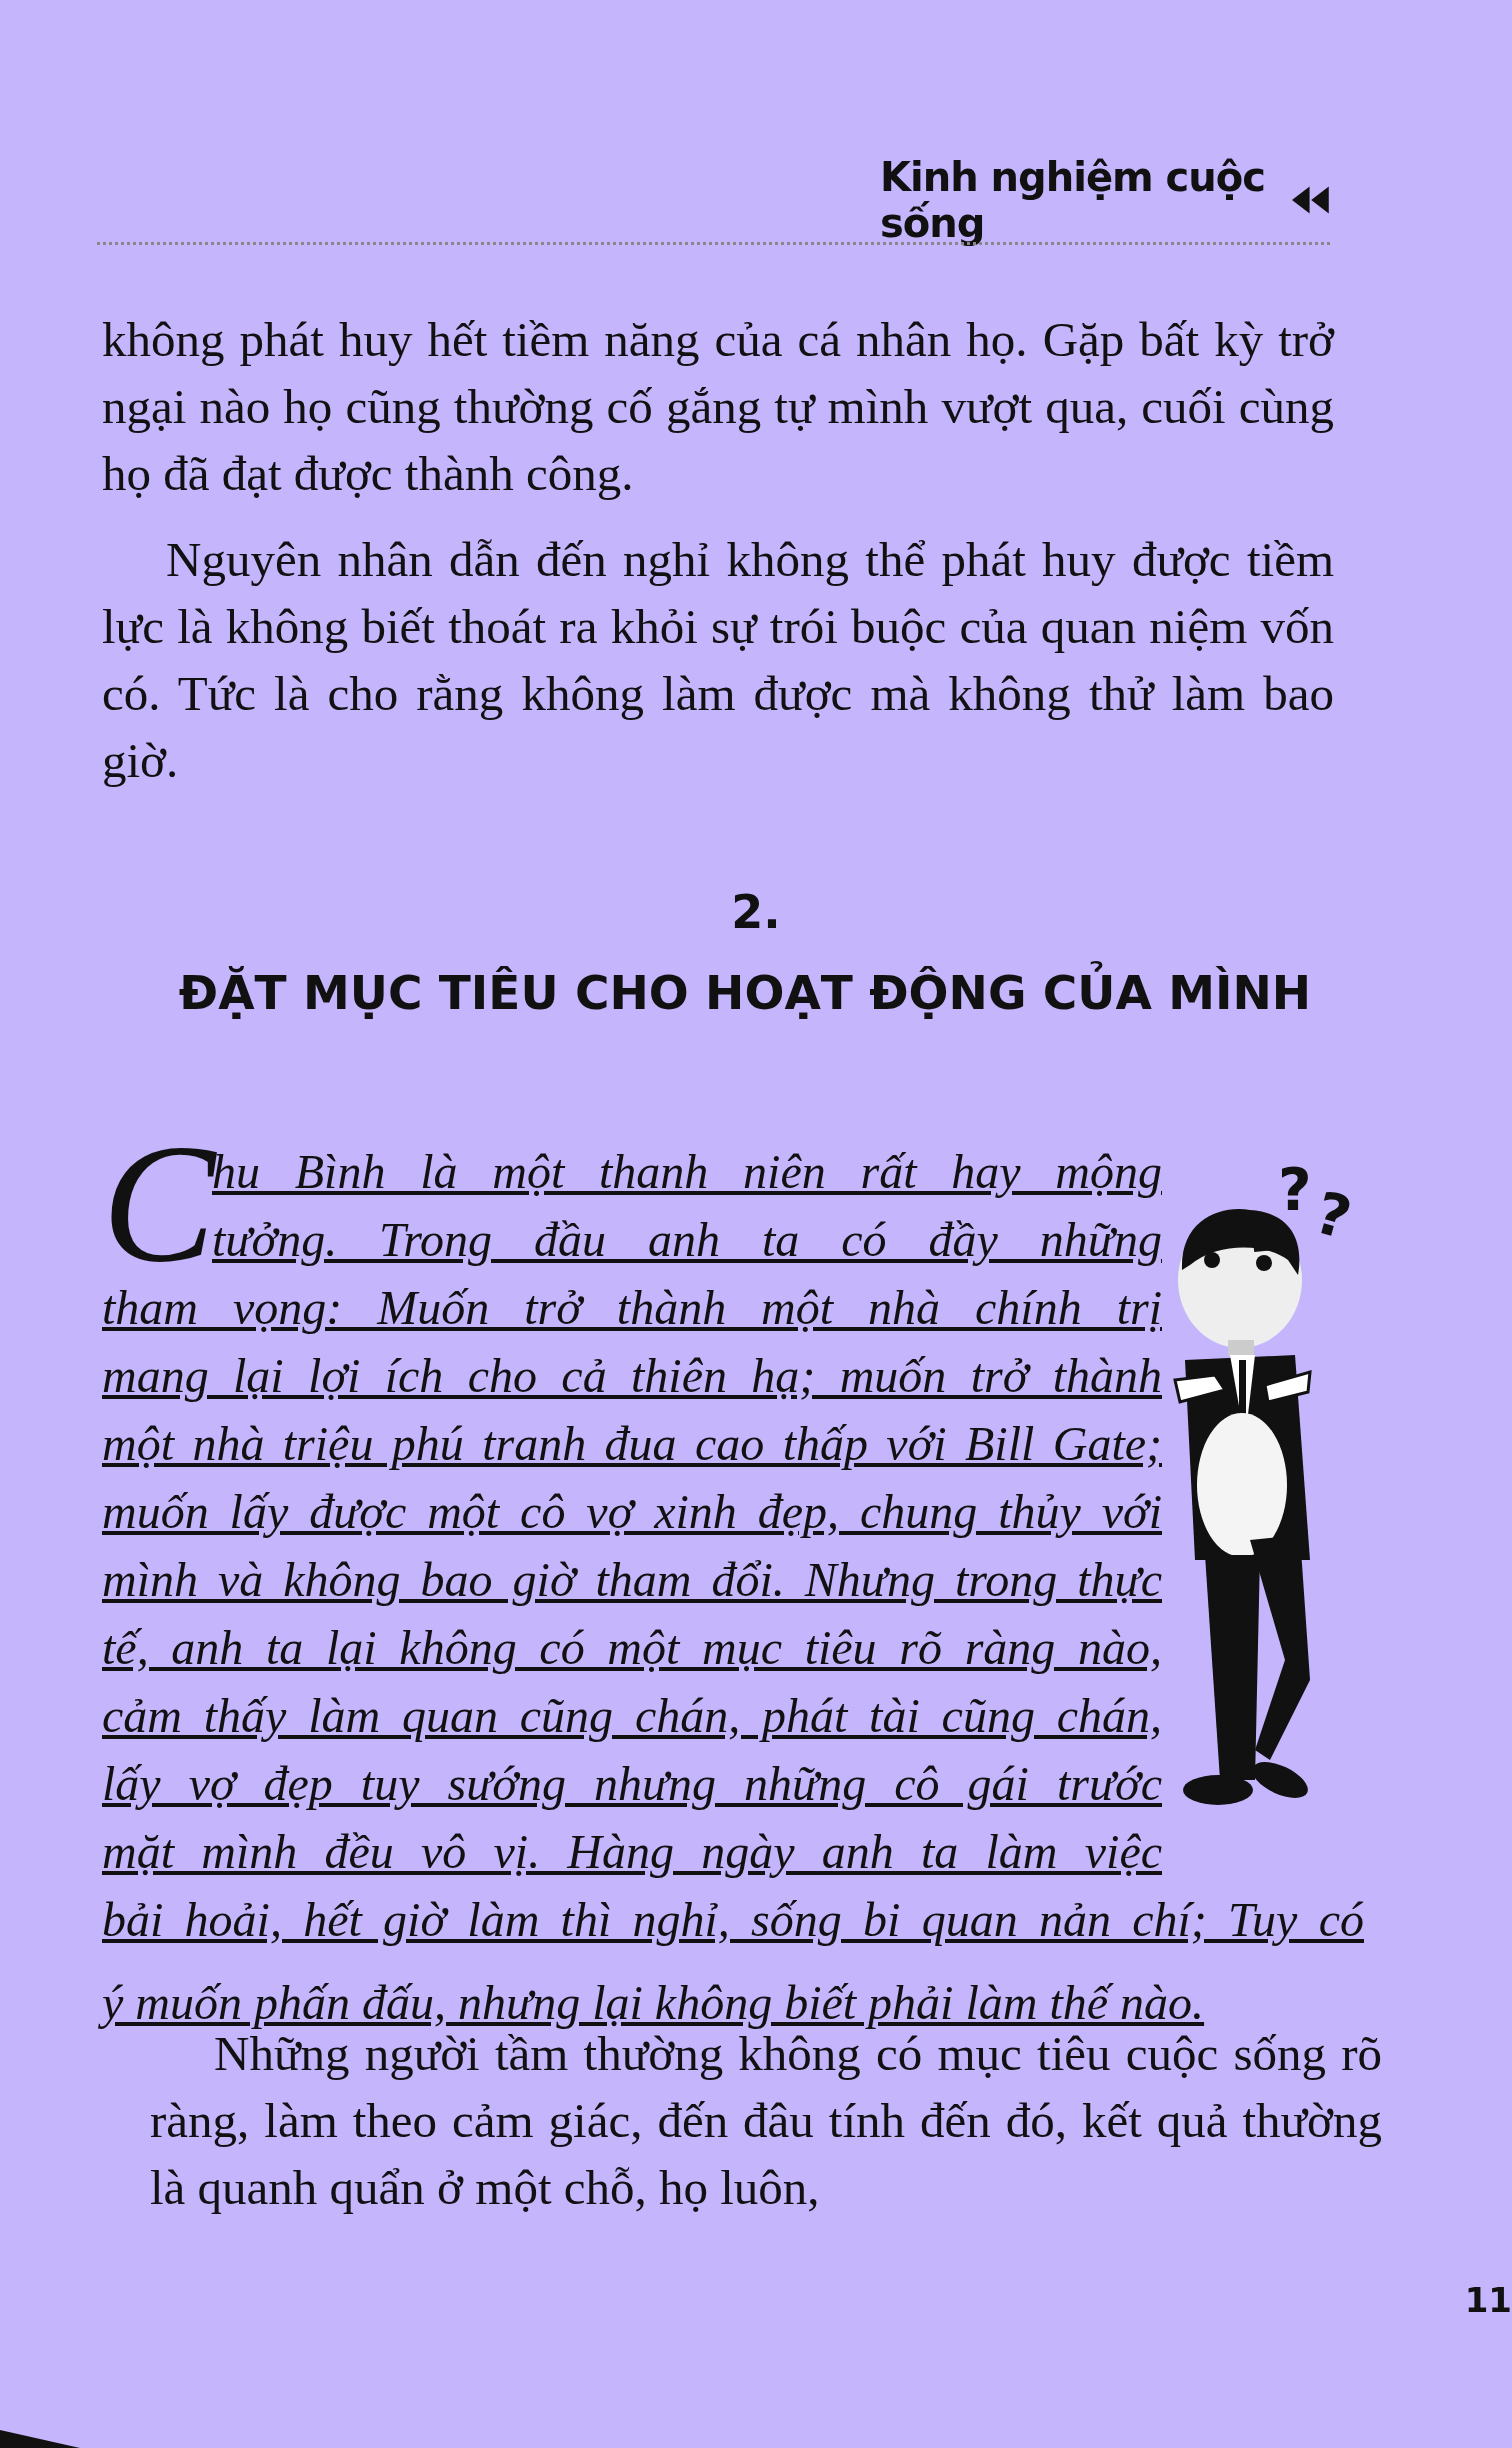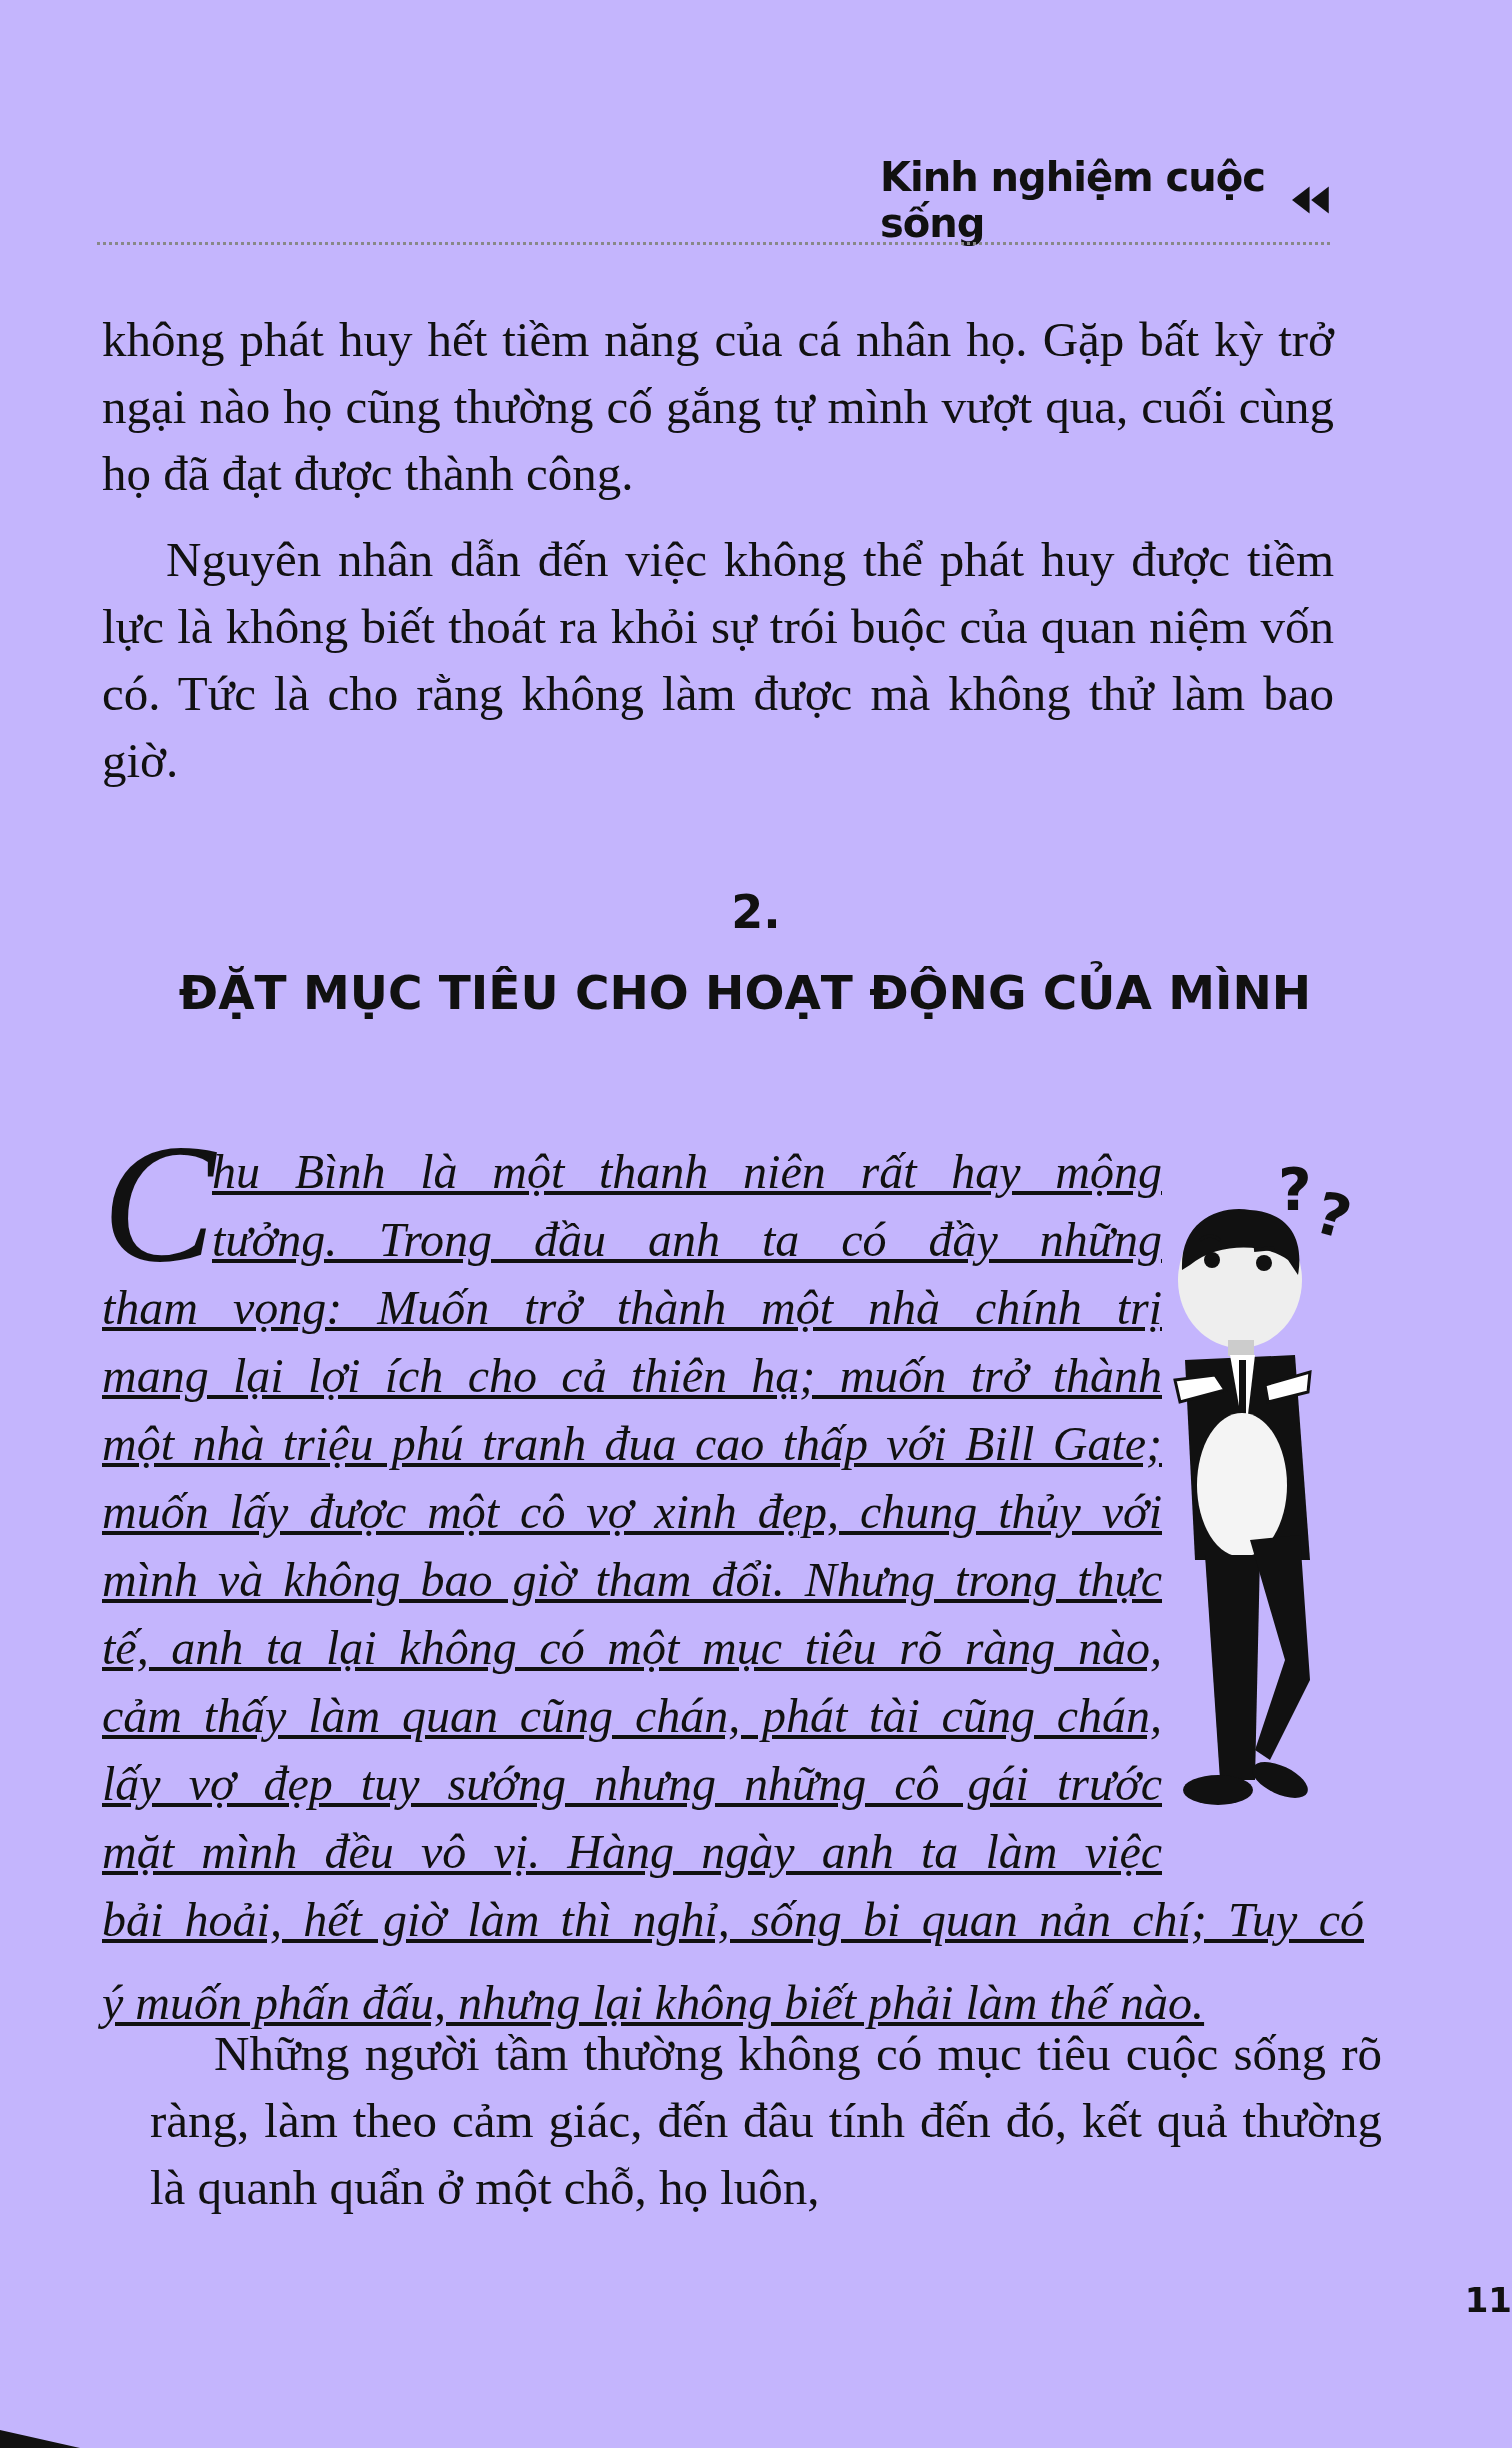--- a/index.html
+++ b/index.html
@@ -77,21 +77,21 @@
       <polygon points="22,0 22,34 0,17" fill="#111"></polygon>
       <polygon points="46,0 46,34 24,17" fill="#111"></polygon>
     </svg>
   </div>
   <div class="header-rule"></div>
 
   <div class="body-text para-1">
     <p>không phát huy hết tiềm năng của cá nhân họ. Gặp bất kỳ trở ngại nào họ cũng thường cố gắng tự mình vượt qua, cuối cùng họ đã đạt được thành công.</p>
   </div>
   <div class="body-text para-2">
-    <p>Nguyên nhân dẫn đến việc không thể phát huy được tiềm lực là không biết thoát ra khỏi sự trói buộc của quan niệm vốn có. Tức là cho rằng không làm được mà không thử làm bao giờ.</p>
+    <p>Nguyên nhân dẫn đến nghỉ không thể phát huy được tiềm lực là không biết thoát ra khỏi sự trói buộc của quan niệm vốn có. Tức là cho rằng không làm được mà không thử làm bao giờ.</p>
   </div>
 
   <div class="section-number">2.</div>
   <div class="section-title">ĐẶT MỤC TIÊU CHO HOẠT ĐỘNG CỦA MÌNH</div>
 
   <div class="drop-cap">C</div>
   <div class="story">
     <span class="line indent-line">hu Bình là một thanh niên rất hay mộng</span>
     <span class="line indent-line">tưởng. Trong đầu anh ta có đầy những</span>
     <span class="line">tham vọng: Muốn trở thành một nhà chính trị</span>

